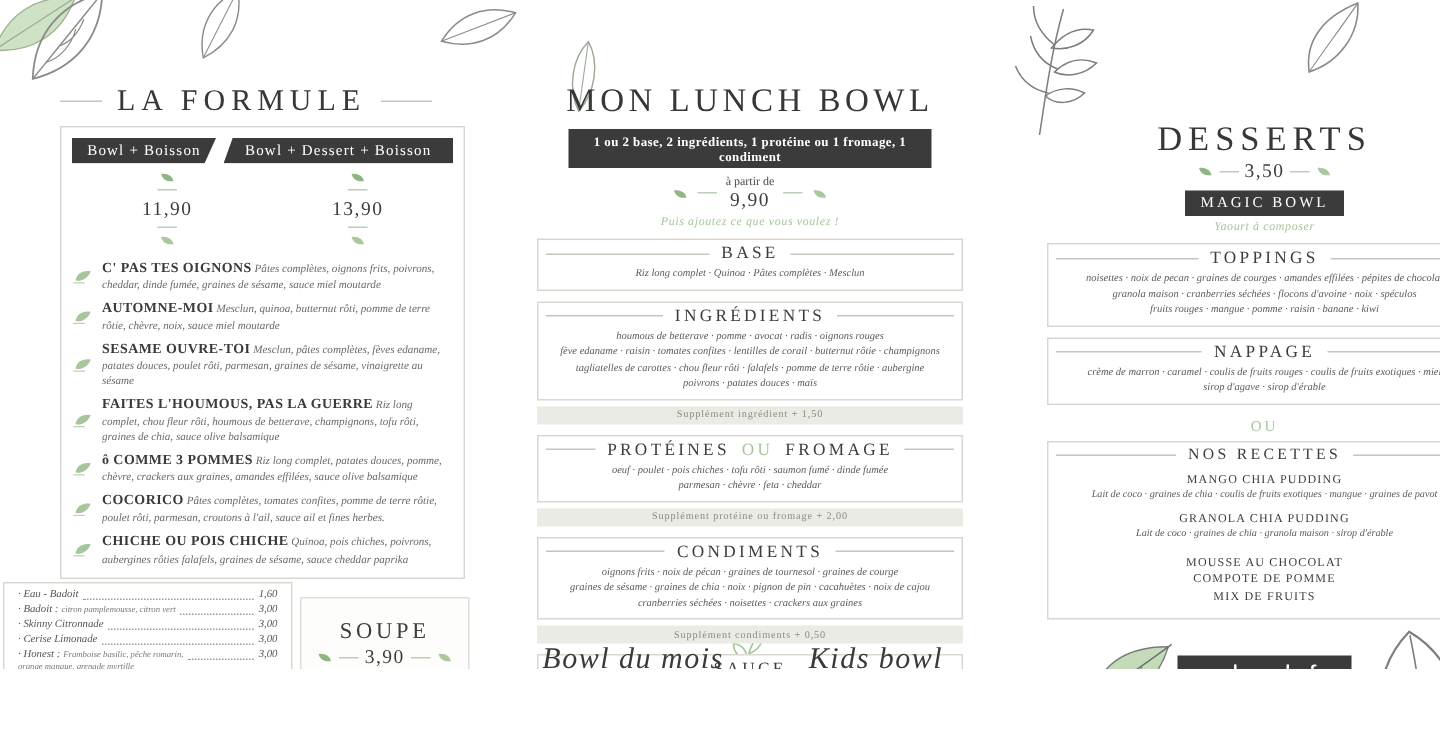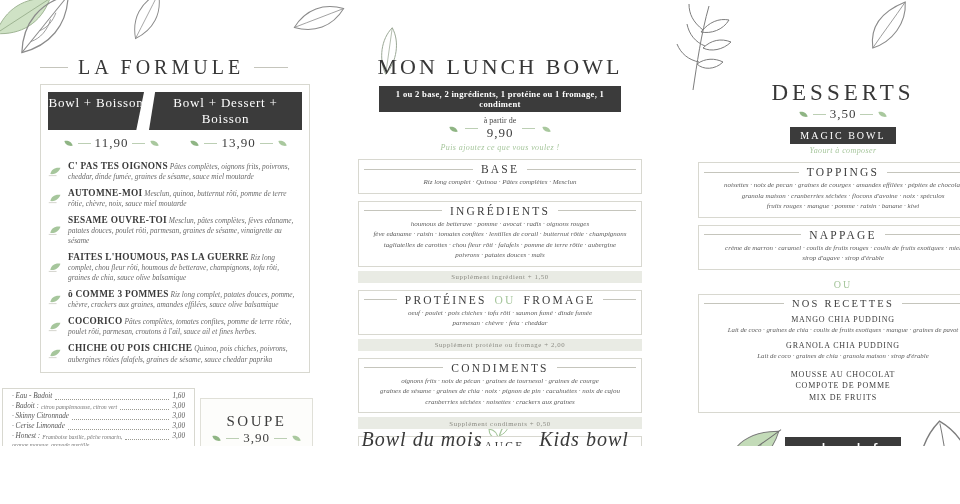--- a/index.html
+++ b/index.html
@@ -26,25 +26,25 @@
   .pline { width:13px; height:1px; background:#bccfb4; }
   .pleaf { width:11px; height:8px; }
   .flip { transform:scale(-1,1); }
   .pval { font-size:13px; letter-spacing:1px; color:#3c3c3c; }
 
   
   .col-left { position:absolute; left:40px; top:56px; width:270px; }
   .formule-title { font-size:20px; letter-spacing:4px; color:#373737; }
   .formule-box { border:1px solid #d8d8d0; margin-top:5px; padding:7px 7px 2px; }
   .ribbons { display:flex; gap:5px; }
-  .ribbon { color:#fff; font-size:13px; letter-spacing:.8px; text-align:center; padding:3px 0; }
+  .ribbon { color:#fff; font-size:10px; letter-spacing:.8px; text-align:center; padding:3px 0; }
   .rb-l { width:96px; clip-path:polygon(0 0,100% 0,92% 100%,0 100%); }
   .rb-r { flex:1; clip-path:polygon(4% 0,100% 0,100% 100%,0 100%); }
   .prices-row { display:flex; margin:5px 0 9px; }
-  .prices-row > div { width:50%; }
+  .prices-row > div { width:50%;flex-direction:column; }
   .bowl-item { display:flex; gap:6px; margin-bottom:5.5px; }
   .bowl-item .blf { flex:0 0 14px; margin-top:1px; }
   .bowl-item p { font-size:7.4px; line-height:1.3; color:#6a6a6a; font-style:italic; }
   .bowl-item b { font-style:normal; font-size:9.3px; letter-spacing:.3px; color:#3a3a3a; }
 
   
   .boissons { position:absolute; left:2px; top:388px; width:193px; height:98px;
               border:1px solid #d8d8d0; padding:3px 9px 0; background:#fff; }
   .boissons h3 { text-align:center; font-weight:400; font-size:14.5px; letter-spacing:3px; margin-bottom:3px; }
   .drink-row { display:flex; align-items:flex-end; font-size:7.2px; font-style:italic;

